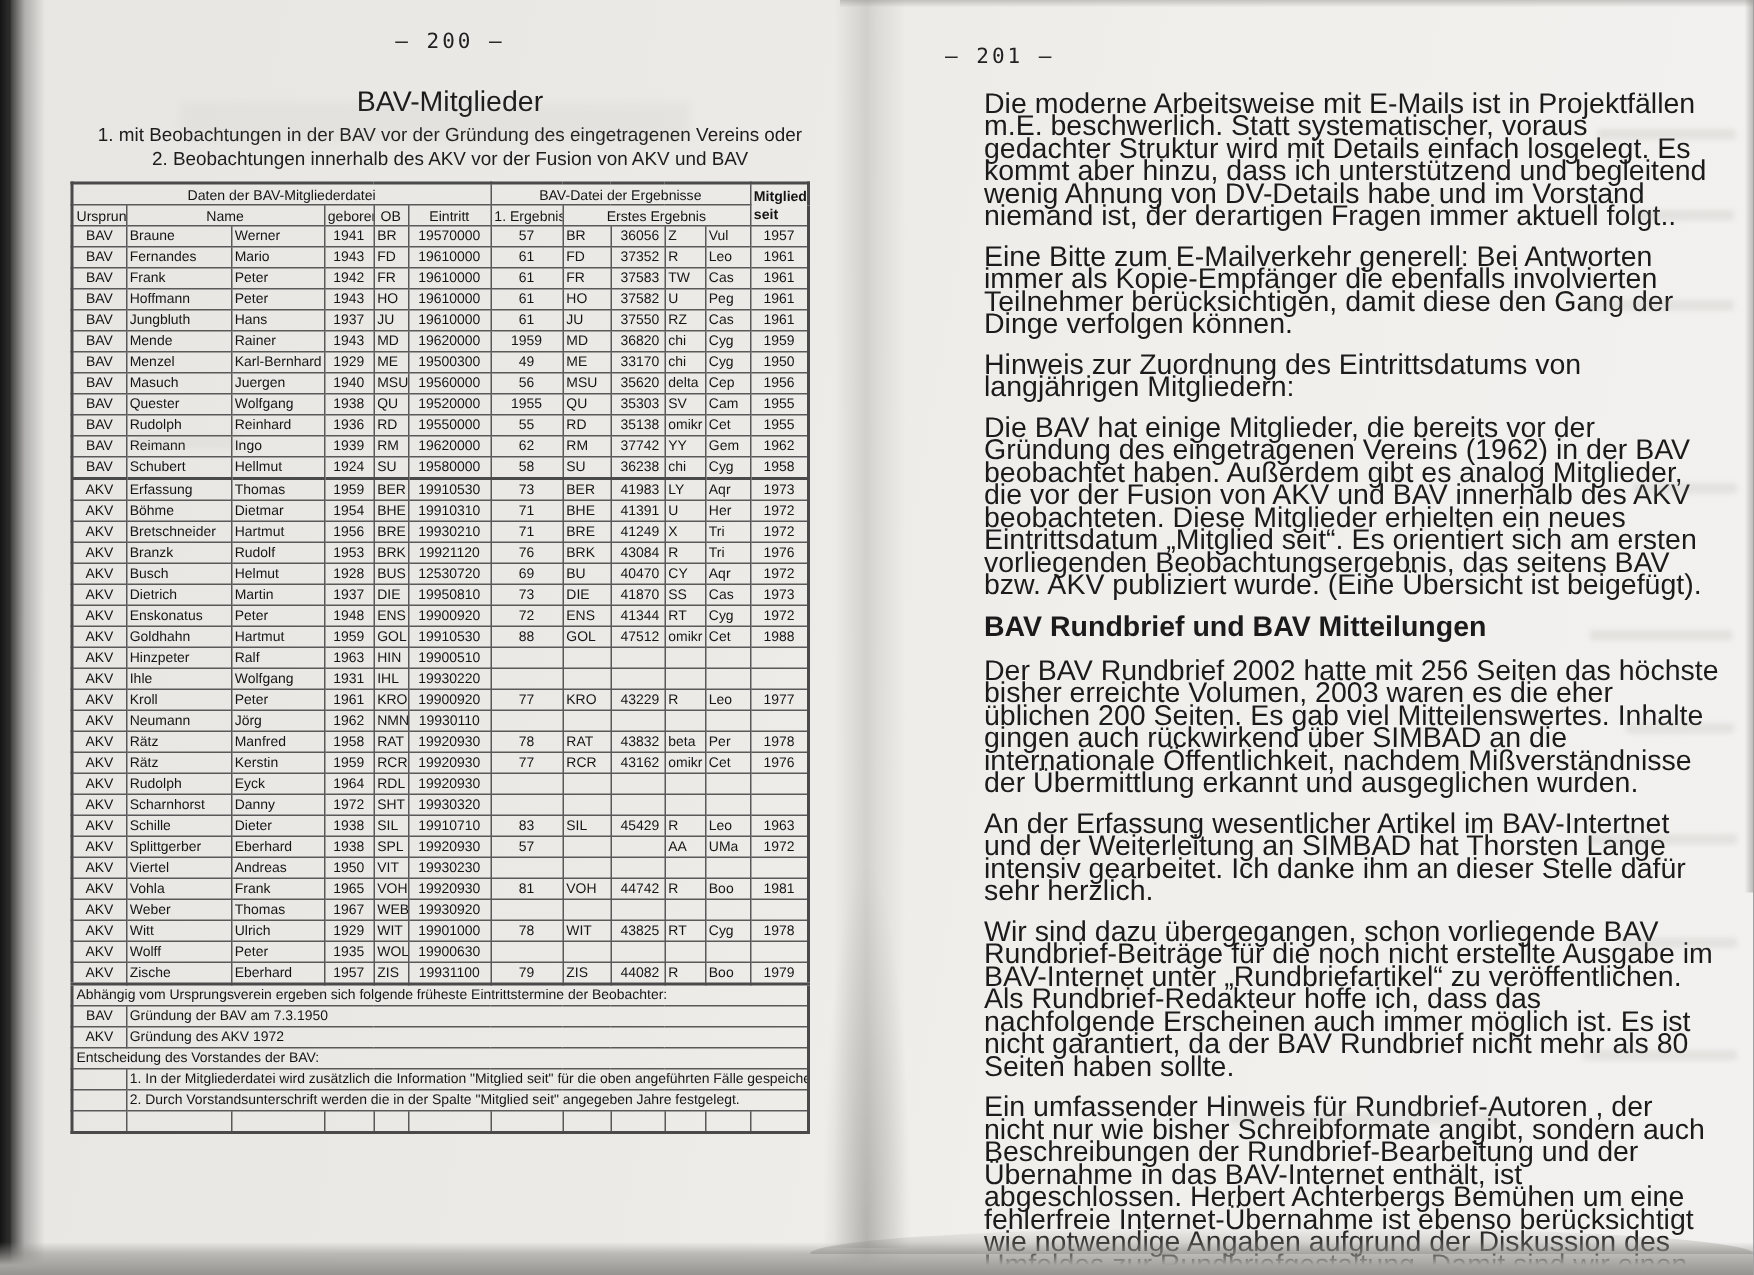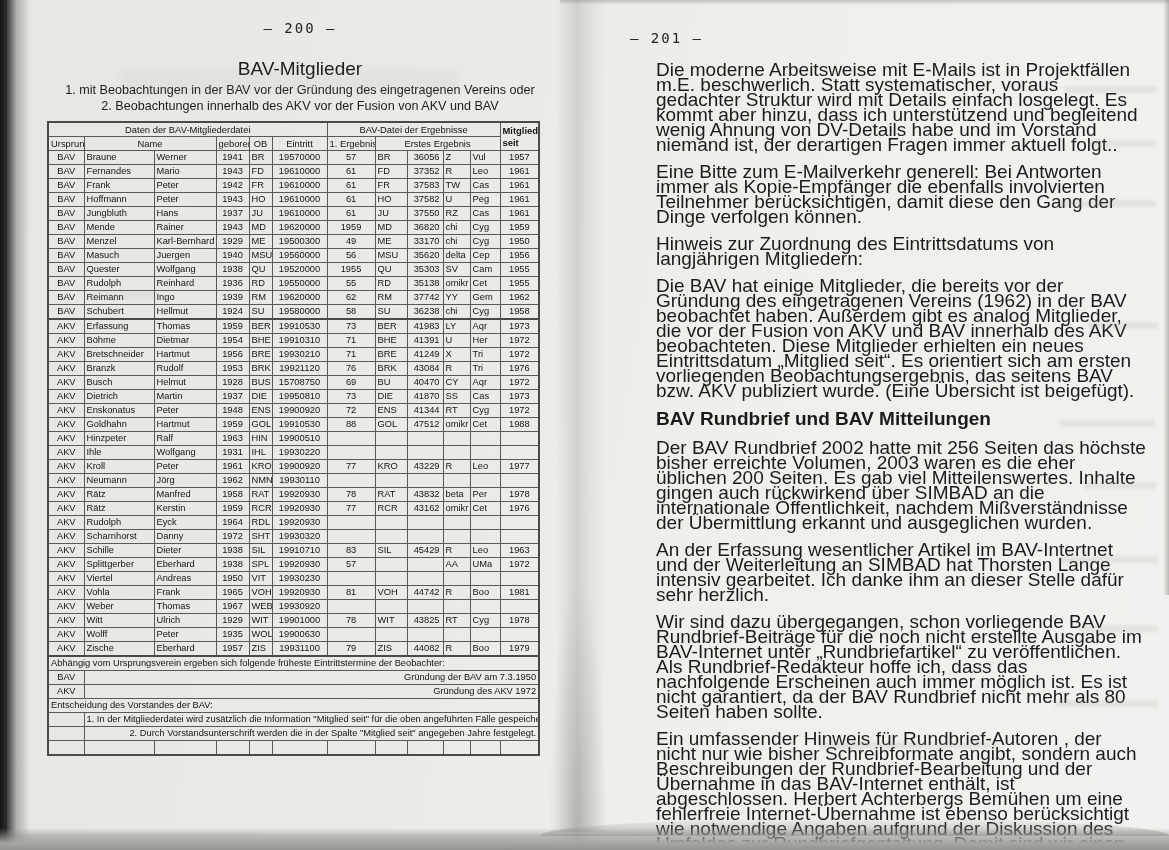--- a/index.html
+++ b/index.html
@@ -39,21 +39,21 @@
   .th-mitglied div{line-height:12px;font-weight:bold;text-align:left;}
   tbody.data td.c0{text-align:center;}
   tbody.data td.c1,tbody.data td.c2,tbody.data td.c4,tbody.data td.c7,tbody.data td.c9,tbody.data td.c10{text-align:left;}
   tbody.data td.c3,tbody.data td.c5,tbody.data td.c6,tbody.data td.c11{text-align:center;}
   tbody.data td.c8{text-align:right;padding-right:3px;}
   tr.section-start td{border-top:2px solid #4a4a4a;}
   tbody.foot{border-top:2px solid #4a4a4a;}
   tbody.foot td{font-size:9.3px;}
   td.ft-note{text-align:left;padding-left:3px;}
   td.ft-code{text-align:center;}
-  td.ft-text{text-align:right;padding-left:4px;}
+  td.ft-text{text-align:left;padding-left:4px;}
   
   .rp-pagenum{position:absolute;left:630px;top:30px;width:487px;text-align:left;
     font-family:"DejaVu Sans Mono",monospace;font-size:14px;letter-spacing:2px;color:#222;}
   .rp-text{position:absolute;left:656px;top:62px;width:490px;font-size:19px;line-height:15px;color:#1b1b1b;}
   .rb-para{margin:0 0 12px 0;}
   .rb-heading{font-weight:bold;margin:13px 0 14px 0;}
 </style>
 </head>
 <body>
 
@@ -325,21 +325,21 @@
             <td class="c9">R</td>
             <td class="c10">Tri</td>
             <td class="c11">1976</td>
           </tr>
           <tr>
             <td class="c0">AKV</td>
             <td class="c1">Busch</td>
             <td class="c2">Helmut</td>
             <td class="c3">1928</td>
             <td class="c4">BUS</td>
-            <td class="c5">15708750</td>
+            <td class="c5">12530720</td>
             <td class="c6">69</td>
             <td class="c7">BU</td>
             <td class="c8">40470</td>
             <td class="c9">CY</td>
             <td class="c10">Aqr</td>
             <td class="c11">1972</td>
           </tr>
           <tr>
             <td class="c0">AKV</td>
             <td class="c1">Dietrich</td>

